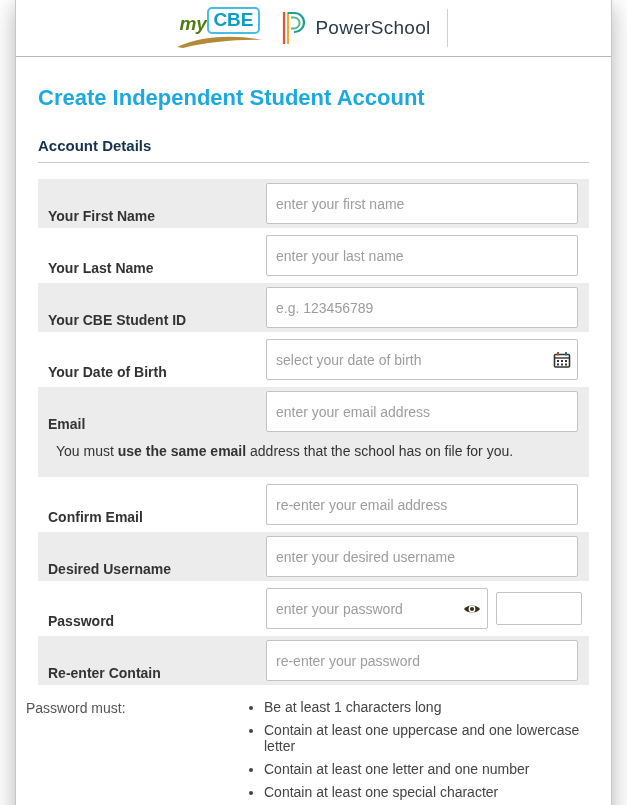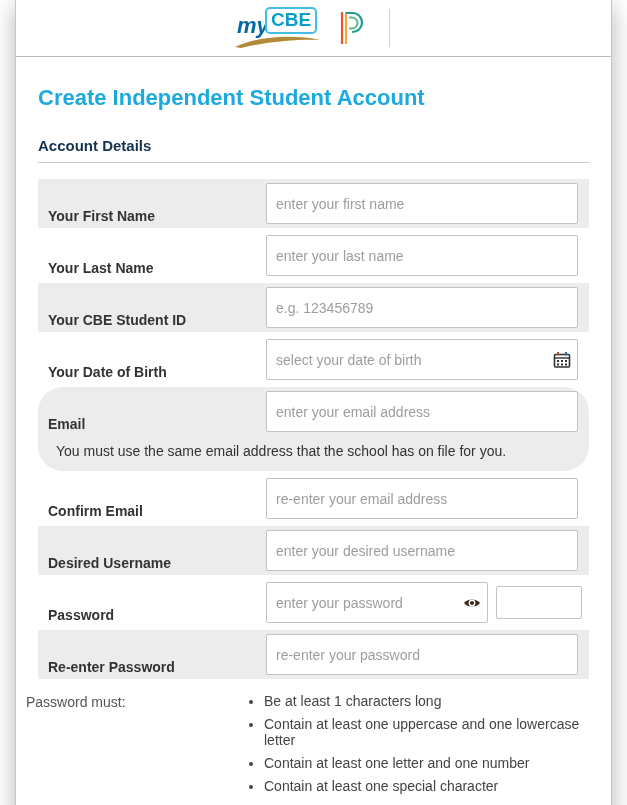--- a/index.html
+++ b/index.html
@@ -23,21 +23,21 @@
     height: 57px;
     display: flex;
     align-items: center;
     justify-content: center;
     border-bottom: 1px solid #b9b9b9;
   }
   .logo-mycbe { position: relative; width: 86px; height: 44px; margin-right: 16px; }
   .logo-my {
     position: absolute; left: 0; top: 7px;
     font-style: italic; font-weight: bold;
-    font-size: 22px; color: #0369a1;
+    font-size: 19px; color: #4d7c0f;
   }
   .logo-cbe-box {
     position: absolute; left: 28px; top: 1px;
     border: 2px solid #45bee6; border-radius: 5px;
     background: #fff; padding: 0 4px 1px 4px;
     font-weight: bold; font-size: 19px; color: #0a9fc9;
   }
   .logo-swoosh { position: absolute; left: -2px; bottom: 2px; }
   .logo-ps { display: flex; align-items: center; }
   .logo-ps-icon { margin-right: 10px; }
@@ -83,27 +83,27 @@
     outline: none;
   }
   .txt::placeholder { color: #9d9d9d; opacity: 1; }
   .input-wrap { position: relative; width: 100%; }
   .input-wrap .txt { padding-right: 32px; }
   .inline-icon {
     position: absolute; right: 7px; top: 50%;
     transform: translateY(-50%);
     display: inline-flex; cursor: pointer;
   }
-  .row-email { flex-wrap: wrap; padding-bottom: 0; border-radius: 25px; }
+  .row-email { flex-wrap: wrap; padding-bottom: 6px; }
   .email-note {
     flex: 0 0 100%;
     padding: 11px 0 12px 8px;
     font-size: 14px; color: #333;
   }
-  .email-note b { font-weight: normal; margin-top: 32px; }
+  .email-note b { font-weight: bold; margin-top: 32px; }
   .pw-input-wrap { position: relative; width: 222px; flex: 0 0 222px; }
   .pw-strength {
     width: 86px; height: 33px; margin-left: 8px;
     border: 1px solid #c3c3c3; border-radius: 2px; background: #fff;
   }
   
   .pw-rules {
     display: flex; margin: 14px 22px 0 10px; gap: 10px;
   }
   .pw-rules-label {
@@ -147,20 +147,21 @@
       <span class="logo-my">my</span>
       <span class="logo-cbe-box">CBE</span>
     </div>
     <div class="logo-ps">
       <svg class="logo-ps-icon" width="24" height="36" viewBox="0 0 24 36">
         <path d="M3,34 V2" stroke="#e8542c" stroke-width="2.2" fill="none"></path>
         <path d="M7,34 V2" stroke="#f7a72f" stroke-width="2" fill="none"></path>
         <path d="M7,3 h6.5 a9.5,9.5 0 0 1 0,19 h-0.5" stroke="#1f9e92" stroke-width="2.2" fill="none"></path>
         <path d="M10,7.5 h3 a5.5,5.5 0 0 1 0,11 h-3" stroke="#5cb88c" stroke-width="2" fill="none"></path>
       </svg>
+      <span class="logo-ps-text">PowerSchool</span>
     </div>
     <div class="header-divider"></div>
   </div>
 
   <h1 class="page-title">Create Independent Student Account</h1>
 
   <h2 class="section-title">Account Details</h2>
   <hr class="section-rule">
 
   <div class="form">
@@ -244,21 +245,21 @@
               <circle cx="9" cy="6" r="3.4" fill="#fff"></circle>
               <circle cx="9" cy="6" r="2.1" fill="#3b2d1c"></circle>
             </svg>
           </span>
         </div>
         <div class="pw-strength"></div>
       </div>
     </div>
 
     <div class="row alt">
-      <div class="row-label">Re-enter Password</div>
+      <div class="row-label">Re-enter Contain</div>
       <div class="row-control">
         <input class="txt" type="password" placeholder="re-enter your password" style="">
       </div>
     </div>
 
   </div>
 
   <div class="pw-rules">
     <div class="pw-rules-label">Password must:</div>
     <ul>

